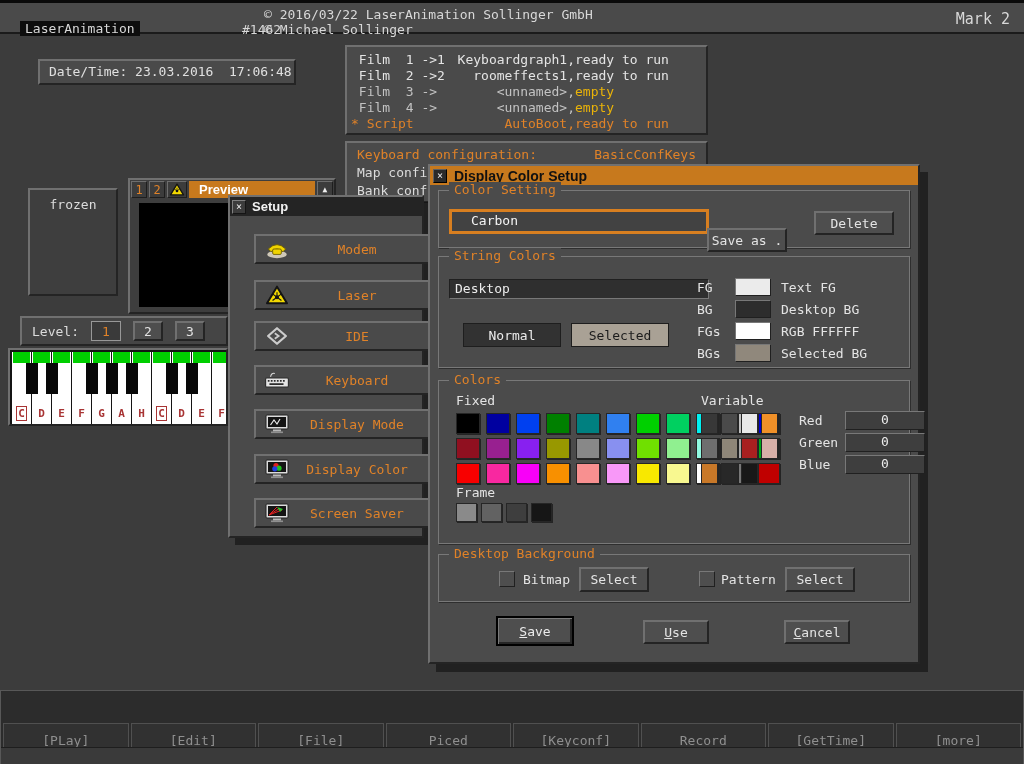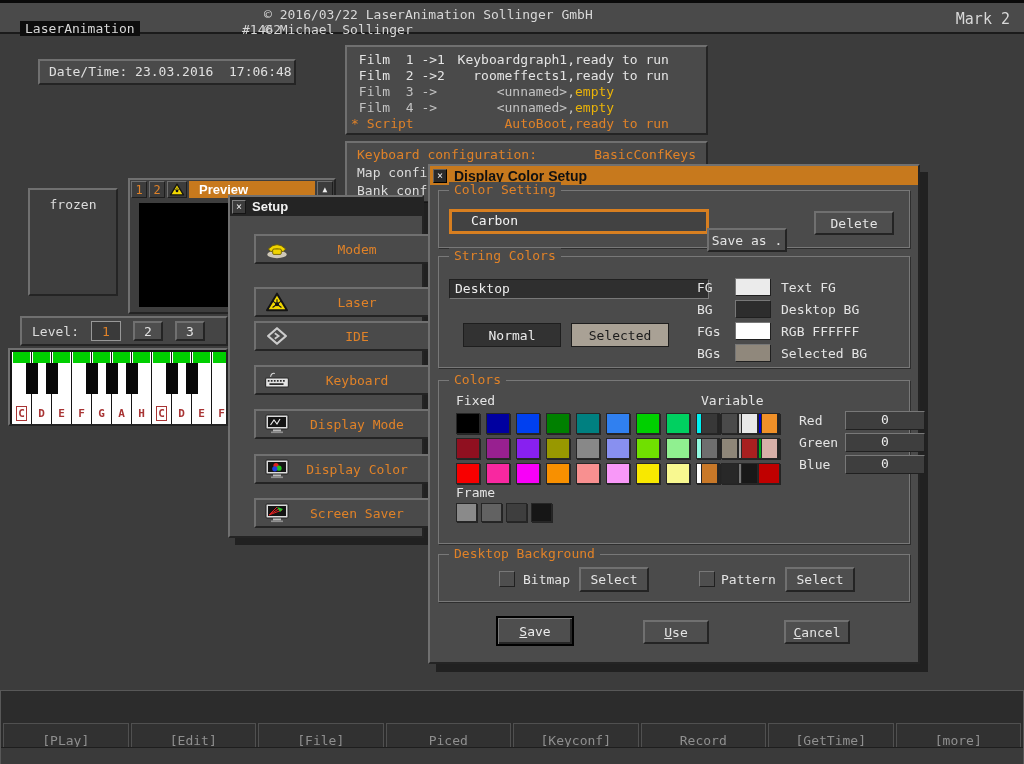--- a/index.html
+++ b/index.html
@@ -271,21 +271,21 @@
     </div>
     <div id="setup-buttons">
         <div class="setup-btn raised" style="top:37px">
        <span class="sicon"><svg viewBox="0 0 24 18" width="100%" height="100%">
               <ellipse cx="12" cy="14" rx="9" ry="3.5" fill="#cfc8b8"></ellipse>
               <path d="M4 9 Q12 1 20 9 L17.5 11.5 Q12 6.5 6.5 11.5 Z" fill="#f0d400" stroke="#6b5a00" stroke-width="0.8"></path>
               <rect x="8" y="9" width="8" height="5" rx="1.2" fill="#f0d400" stroke="#6b5a00" stroke-width="0.8"></rect>
             </svg></span>
        <span class="slbl">Modem</span>
         </div>
-        <div class="setup-btn raised" style="top:90px">
+        <div class="setup-btn raised" style="top:83px">
        <span class="sicon"><svg viewBox="0 0 20 18" width="100%" height="100%">
               <polygon points="10,1.5 19,16.5 1,16.5" fill="#f2d800" stroke="#141414" stroke-width="1.8" stroke-linejoin="round"></polygon>
               <circle cx="10" cy="11" r="1.8" fill="#141414"></circle>
               <g stroke="#141414" stroke-width="1">
                 <line x1="10" y1="11" x2="6" y2="8"></line>
                 <line x1="10" y1="11" x2="14" y2="8"></line>
                 <line x1="10" y1="11" x2="10" y2="6.5"></line>
                 <line x1="10" y1="11" x2="6" y2="14"></line>
                 <line x1="10" y1="11" x2="14" y2="14"></line>
               </g>

